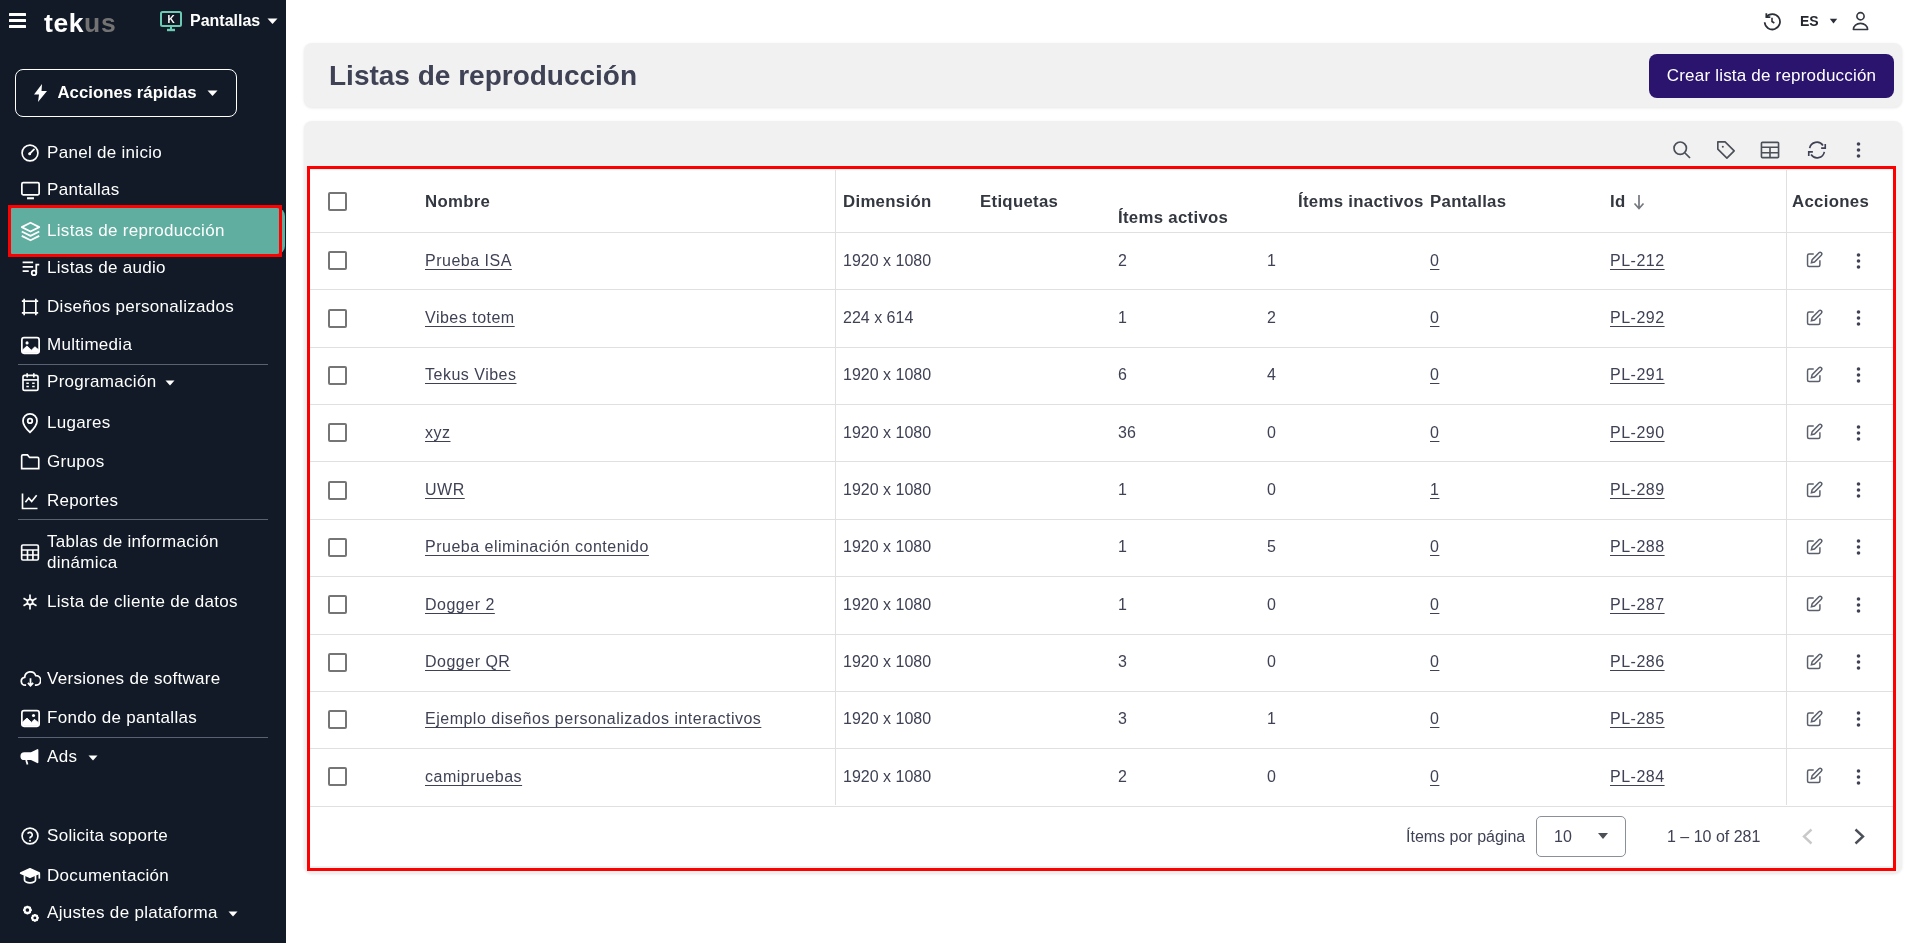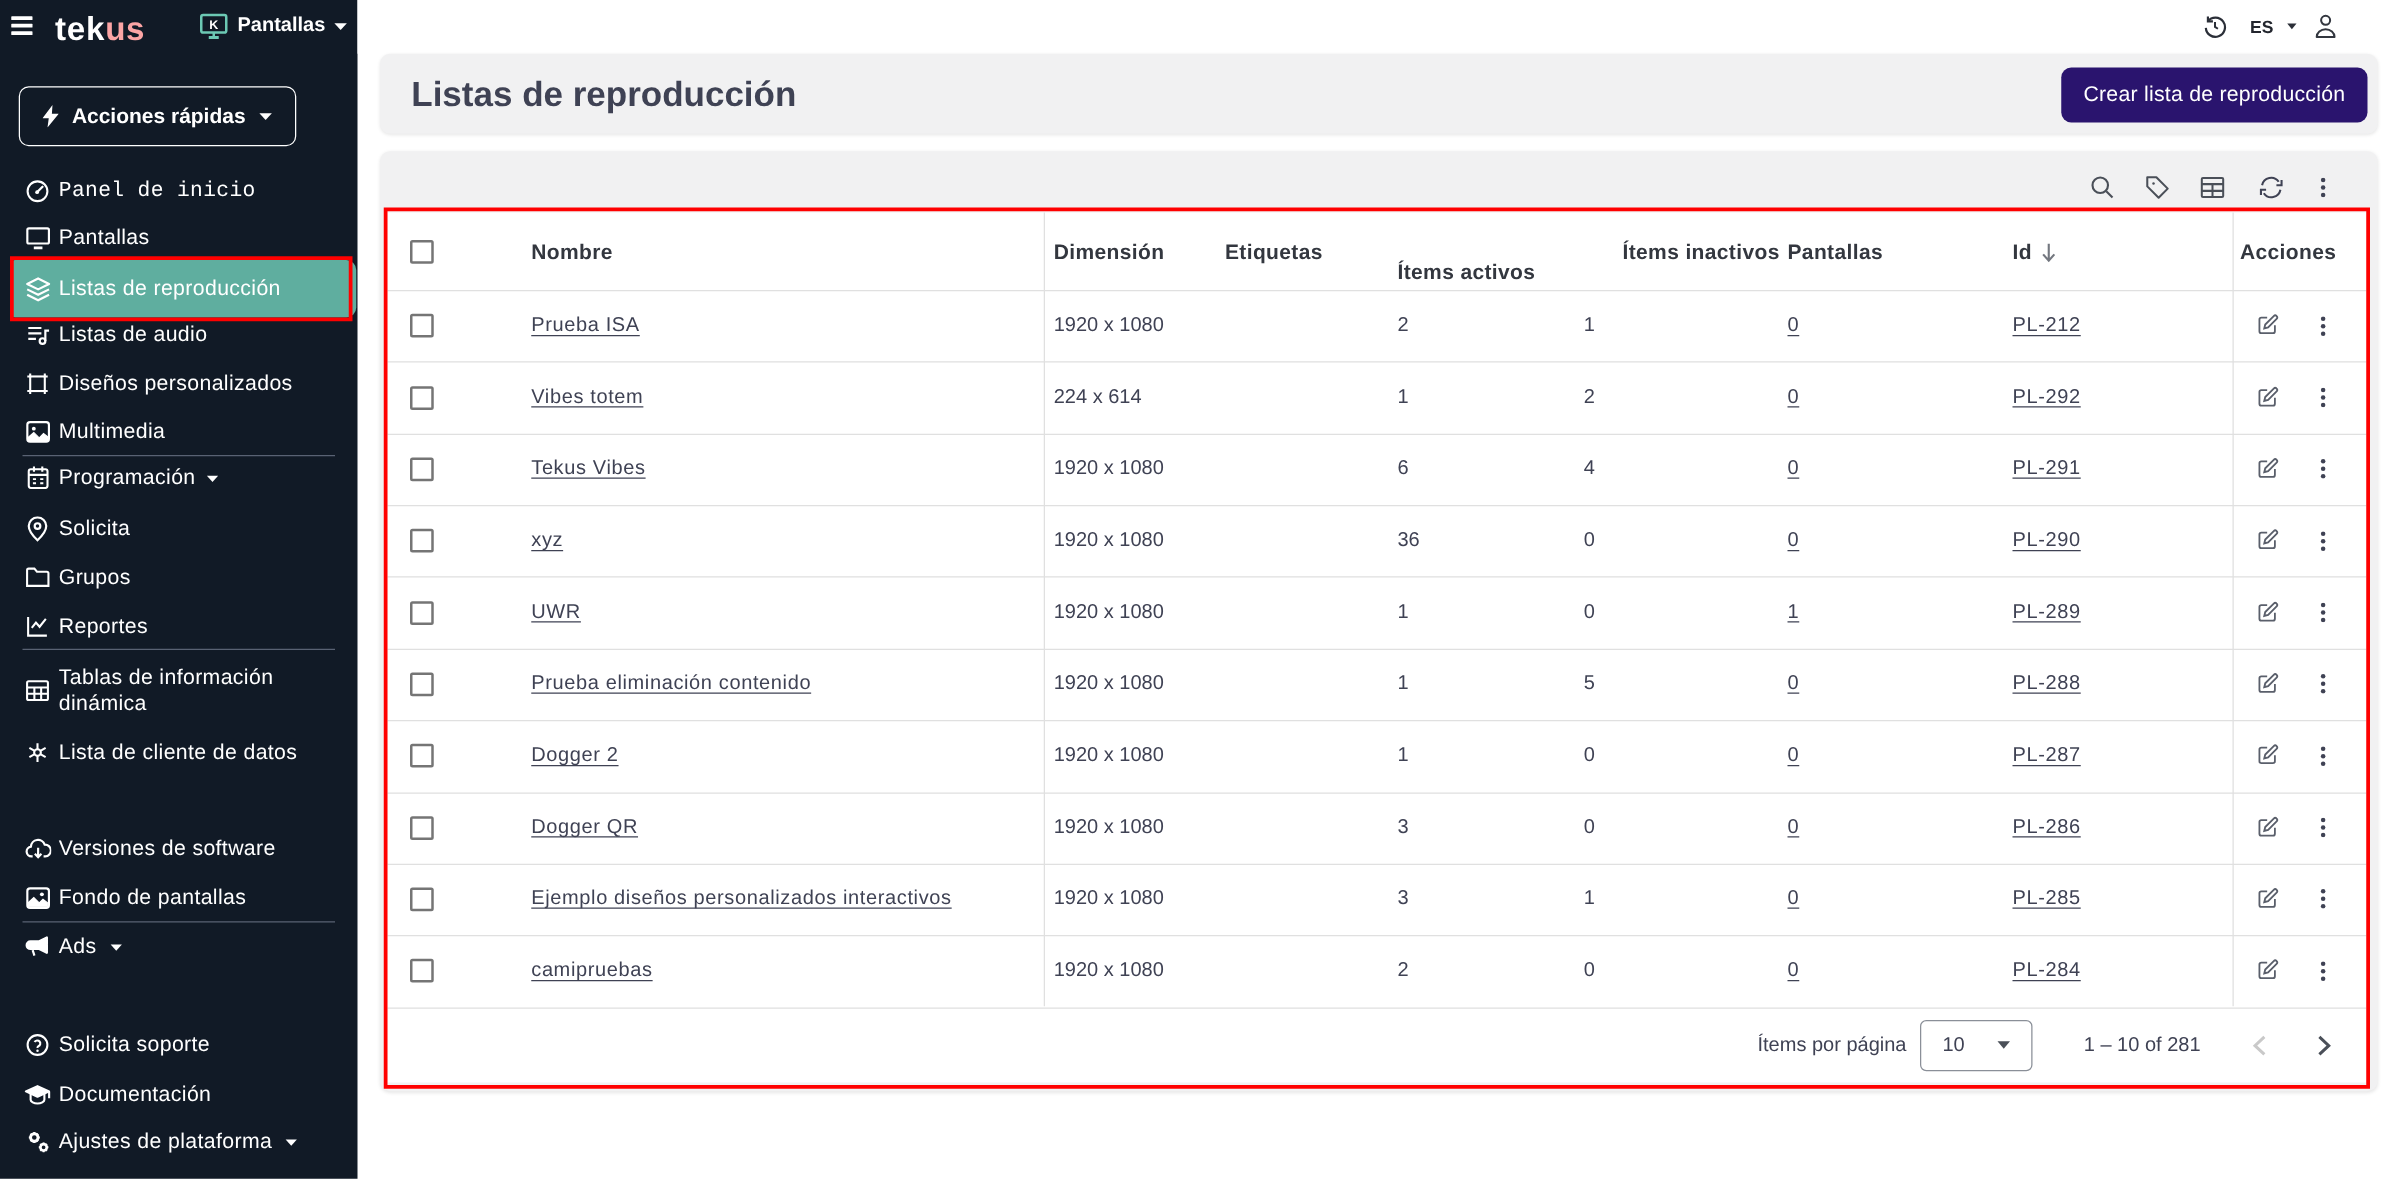--- a/index.html
+++ b/index.html
@@ -4,21 +4,21 @@
 <style>
 * { margin:0; padding:0; box-sizing:border-box; }
 html,body { width:1916px; height:943px; background:#fff; font-family:"Liberation Sans", sans-serif; overflow:hidden; }
 .abs { position:absolute; }
 
 
 #sidebar { position:absolute; left:0; top:0; width:286px; height:943px; background:#111a26; color:#fff; }
 #burger { position:absolute; left:9px; top:13px; width:17px; height:16px; }
 #burger span { display:block; height:2.6px; background:#fff; margin-bottom:3.6px; border-radius:0.5px; }
 #logo { position:absolute; left:44px; top:8px; font-size:26.5px; font-weight:bold; letter-spacing:0.6px; color:#fff; }
-#logo .teal { color:#fca5a5; }
+#logo .teal { color:#737373; }
 #topdrop { position:absolute; left:159px; top:10px; display:flex; align-items:center; gap:7px; font-size:16px; font-weight:bold; color:#fff; }
 .menu-item { position:absolute; left:0; width:286px; height:38px; display:flex; align-items:center; color:#fff; font-size:17px; letter-spacing:0.3px; }
 .menu-item .mi-icon { position:absolute; left:19px; width:22px; height:22px; display:flex; align-items:center; justify-content:center; }
 .menu-item .mi-text { position:absolute; left:47px; white-space:nowrap; }
 #mi-active { position:absolute; left:10px; width:275px; top:208px; height:46px; background:#5fae9f; border-radius:2px 8px 8px 2px; }
 #mi-active-red { position:absolute; left:8px; top:205px; width:274px; height:52px; border:3.5px solid #f00; }
 .divider { position:absolute; left:18px; width:250px; height:1px; background:#596273; }
 #quick { position:absolute; left:15px; top:69px; width:222px; height:48px; border:1.5px solid #fff; border-radius:8px; display:flex; align-items:center; justify-content:center; gap:11px; font-size:16.8px; font-weight:bold; }
 
 
@@ -67,21 +67,21 @@
     <svg width="13" height="18" viewBox="0 0 13 18">
         <path d="M8 0 L0 10.5 L5 10.5 L4 18 L13 7 L7.5 7 Z" fill="#fff"></path>
       </svg>
     <span>Acciones rápidas</span>
     <svg width="11" height="7" viewBox="0 0 11 7">
         <path d="M0.5 0.5 L5.5 6 L10.5 0.5 Z" fill="#fff"></path>
       </svg>
   </div>
   <div id="mi-active"></div>
   <div id="mi-active-red"></div>
-  <div class="menu-item" style="top:134px;font-family:Liberation Mono, monospace;">
+  <div class="menu-item" style="top:134px;">
     <span class="mi-icon">
         <svg width="20" height="20" viewBox="0 0 24 24" fill="none" stroke="#fff" stroke-width="2">
           <circle cx="12" cy="12" r="9.5"></circle>
           <path d="M12 12.5 L16.8 7.7" stroke-width="2.2" stroke-linecap="round"></path>
           <circle cx="11.6" cy="12.9" r="1.8" fill="#fff" stroke="none"></circle>
         </svg>
       </span>
     <span class="mi-text">Panel de inicio</span>
   </div>
   <div class="menu-item" style="top:171px;">
@@ -147,21 +147,21 @@
         <path d="M0.5 0.5 L5 5.5 L9.5 0.5 Z" fill="#fff"></path>
       </svg>
   </div>
   <div class="menu-item" style="top:404px;">
     <span class="mi-icon">
         <svg width="18" height="21" viewBox="0 0 20 24" fill="none" stroke="#fff" stroke-width="2">
           <path d="M10 22 C10 22 18 14.5 18 9 A8 8 0 0 0 2 9 C2 14.5 10 22 10 22 Z"></path>
           <circle cx="10" cy="9" r="2.6"></circle>
         </svg>
       </span>
-    <span class="mi-text">Solicita</span>
+    <span class="mi-text">Lugares</span>
   </div>
   <div class="menu-item" style="top:443px;">
     <span class="mi-icon">
         <svg width="20" height="18" viewBox="0 0 24 20" fill="none" stroke="#fff" stroke-width="2">
           <path d="M2 18 V3 a1.5 1.5 0 0 1 1.5-1.5 H9 l2.5 3 H21 a1.5 1.5 0 0 1 1.5 1.5 V18 Z"></path>
         </svg>
       </span>
     <span class="mi-text">Grupos</span>
   </div>
   <div class="menu-item" style="top:482px;">

